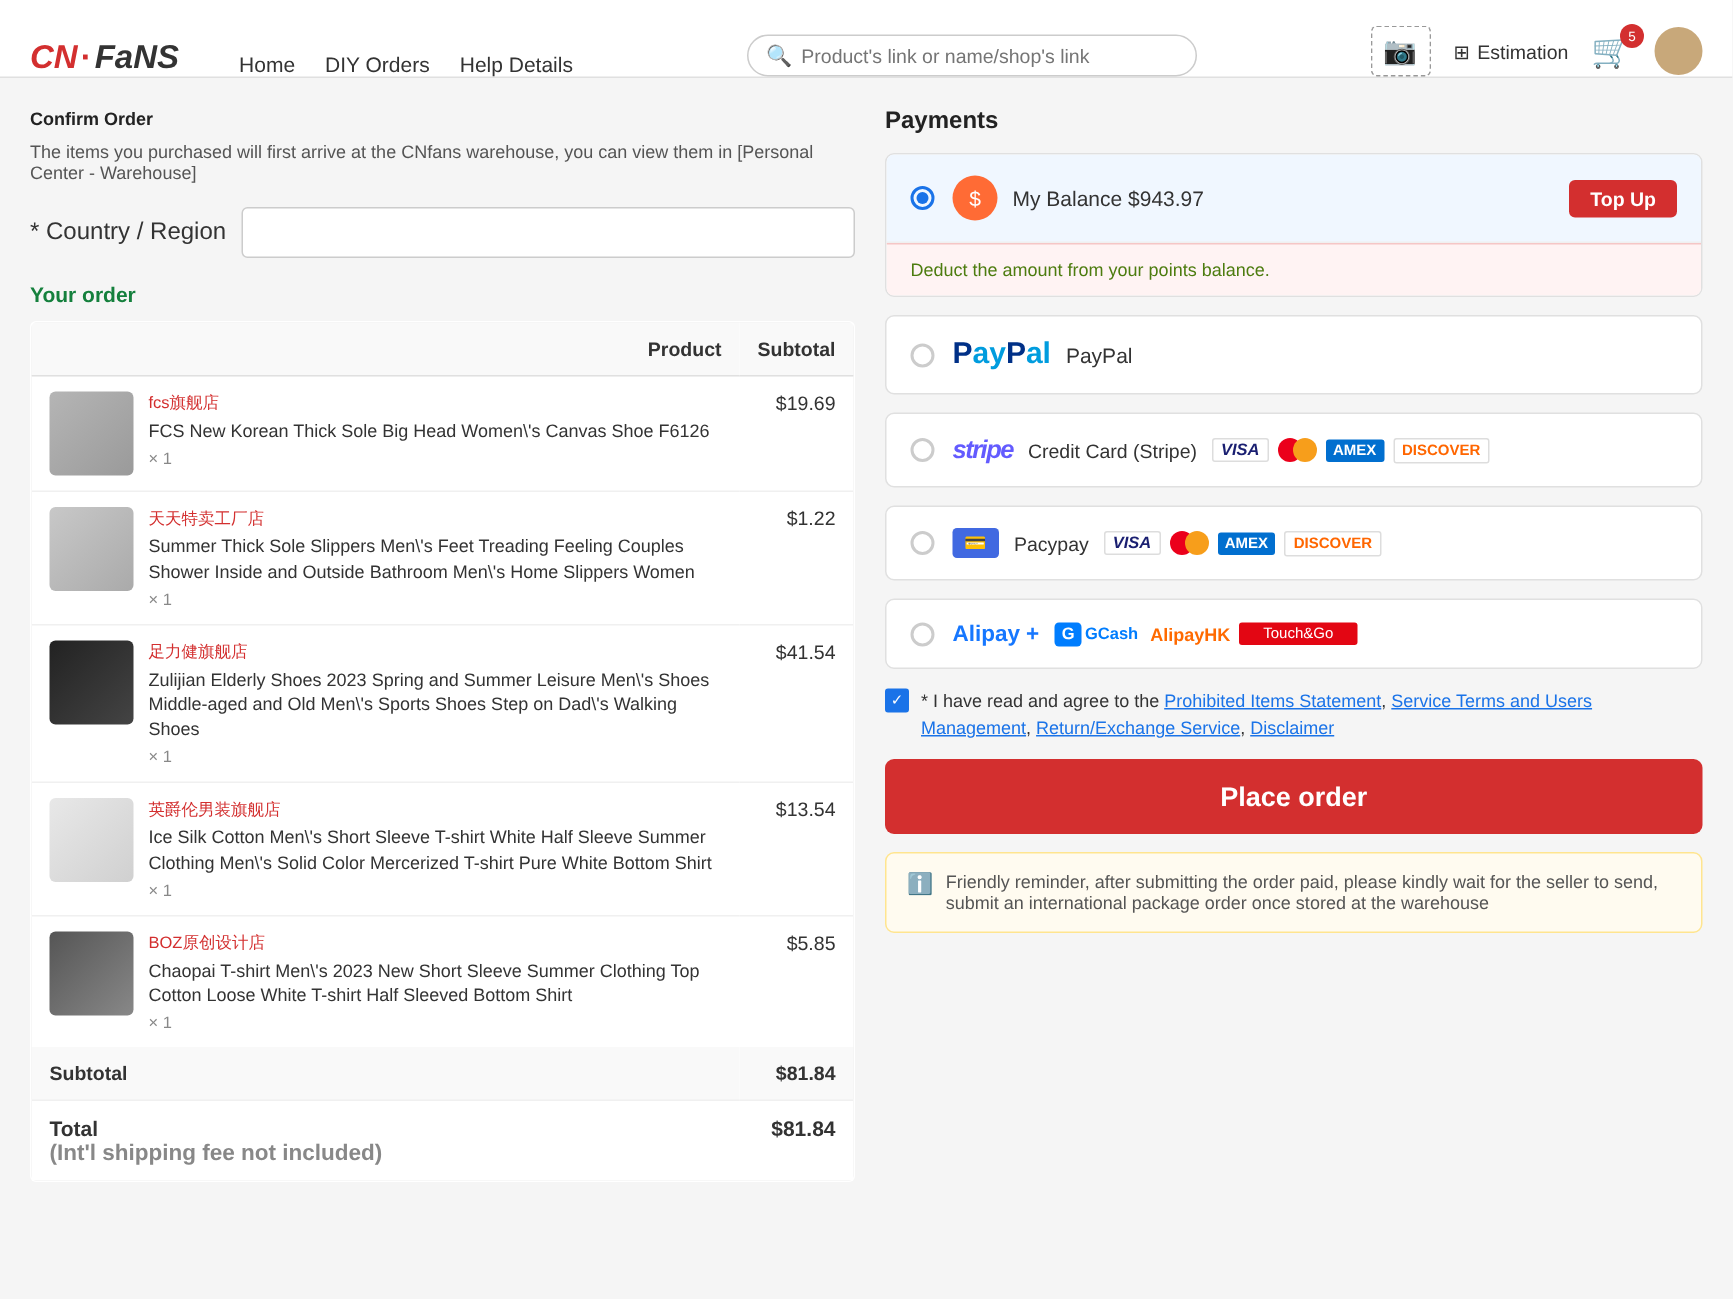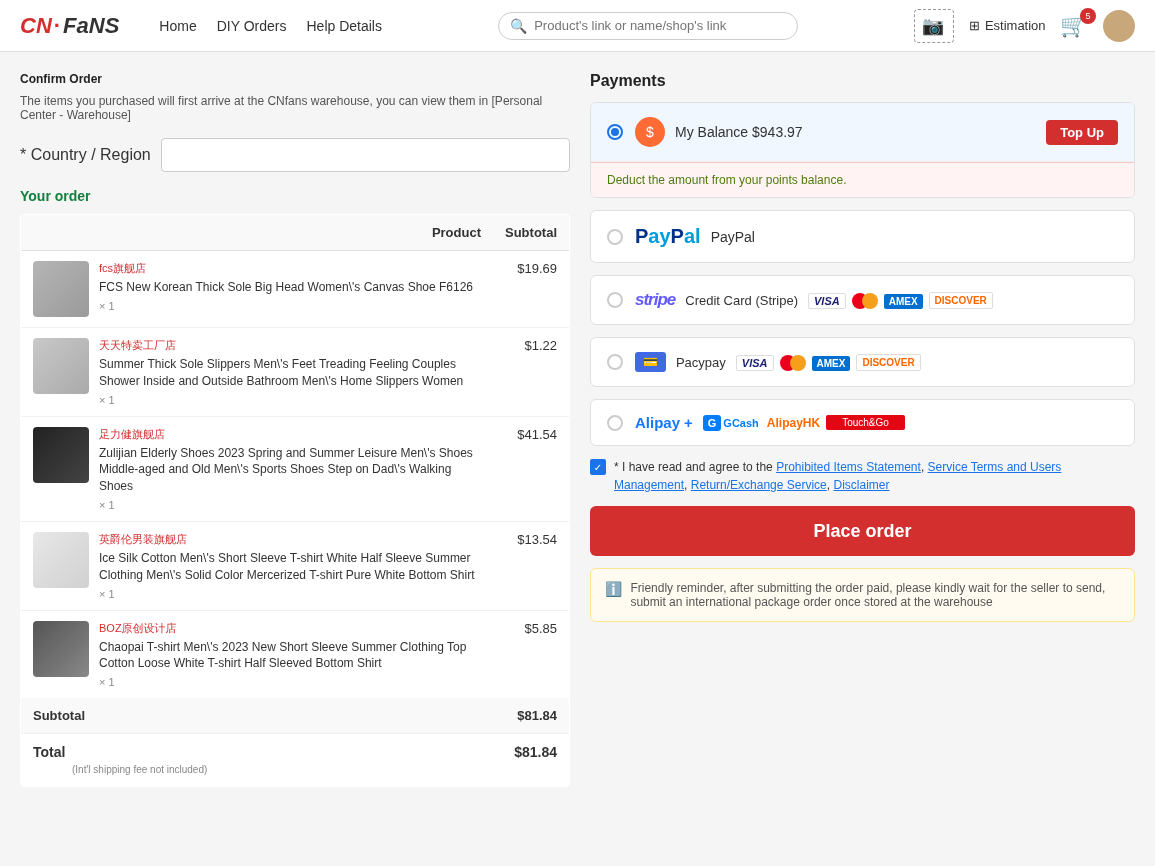--- a/index.html
+++ b/index.html
@@ -5,21 +5,21 @@
     * { box-sizing: border-box; margin: 0; padding: 0; }
     body { font-family: Arial, sans-serif; font-size: 13px; background: #f5f5f5; color: #333; }
 
     
     .header {
       background: #fff;
       border-bottom: 1px solid #e0e0e0;
       padding: 0 20px;
       height: 52px;
       display: flex;
-      align-items: center;
+      align-items: flex-end;
       gap: 30px;
     }
     .logo { display: flex; align-items: center; gap: 2px; }
     .logo-cn { color: #d32f2f; font-size: 22px; font-weight: 900; font-style: italic; }
     .logo-fans { color: #333; font-size: 22px; font-weight: 900; font-style: italic; }
     .logo-dot { color: #d32f2f; font-size: 22px; font-weight: 900; }
     .nav-links { display: flex; gap: 20px; margin-left: 10px; }
     .nav-link { color: #333; text-decoration: none; font-size: 14px; }
     .search-area { flex: 1; display: flex; justify-content: center; }
     .search-box {
@@ -75,21 +75,21 @@
     .product-img { width: 56px; height: 56px; background: #ddd; border-radius: 4px; flex-shrink: 0; overflow: hidden; }
 
     .product-info { flex: 1; }
     .shop-name { font-size: 11px; color: #d32f2f; margin-bottom: 3px; }
     .product-name { font-size: 12px; color: #333; line-height: 1.4; margin-bottom: 4px; }
     .product-qty { font-size: 11px; color: #888; }
     .subtotal-td { text-align: right; font-size: 13px; color: #333; white-space: nowrap; }
 
     .subtotal-row td { background: #f9f9f9; font-weight: bold; font-size: 13px; }
     .total-row td { font-weight: bold; font-size: 14px; }
-    .total-sub { font-size: 10px; color: #888; font-weight: normal; margin-left: 39px; }
+    .total-sub { font-size: 15px; color: #888; font-weight: bold; }
 
     
     .right-panel { width: 545px; flex-shrink: 0; }
     .payments-title { font-size: 16px; font-weight: bold; margin-bottom: 12px; color: #222; }
 
     .payment-section { background: #fff; border: 1px solid #e0e0e0; border-radius: 6px; margin-bottom: 12px; overflow: hidden; }
 
     .payment-option {
       display: flex; align-items: center; padding: 14px 16px;
       border-bottom: 1px solid #f0f0f0; cursor: pointer;
@@ -145,21 +145,21 @@
     .reminder-icon { color: #faad14; font-size: 14px; flex-shrink: 0; }
 
     
     .mc-circles { display: flex; }
     .mc-left { width: 16px; height: 16px; border-radius: 50%; background: #eb001b; }
     .mc-right { width: 16px; height: 16px; border-radius: 50%; background: #f79e1b; margin-left: -6px; }
 
     
     .visa-text { font-size: 11px; font-weight: 900; font-style: italic; color: #1a1f71; background: #fff; padding: 1px 5px; border-radius: 2px; border: 1px solid #ddd; }
 
-    .payment-cards-row { display: flex; align-items: flex-end; gap: 6px; }
+    .payment-cards-row { display: flex; align-items: center; gap: 6px; }
   </style>
 </head>
 <body>
 
 <div class="header">
   <div class="logo">
     <span class="logo-cn">CN</span>
     <span class="logo-dot">·</span>
     <span class="logo-fans">FaNS</span>
   </div>

